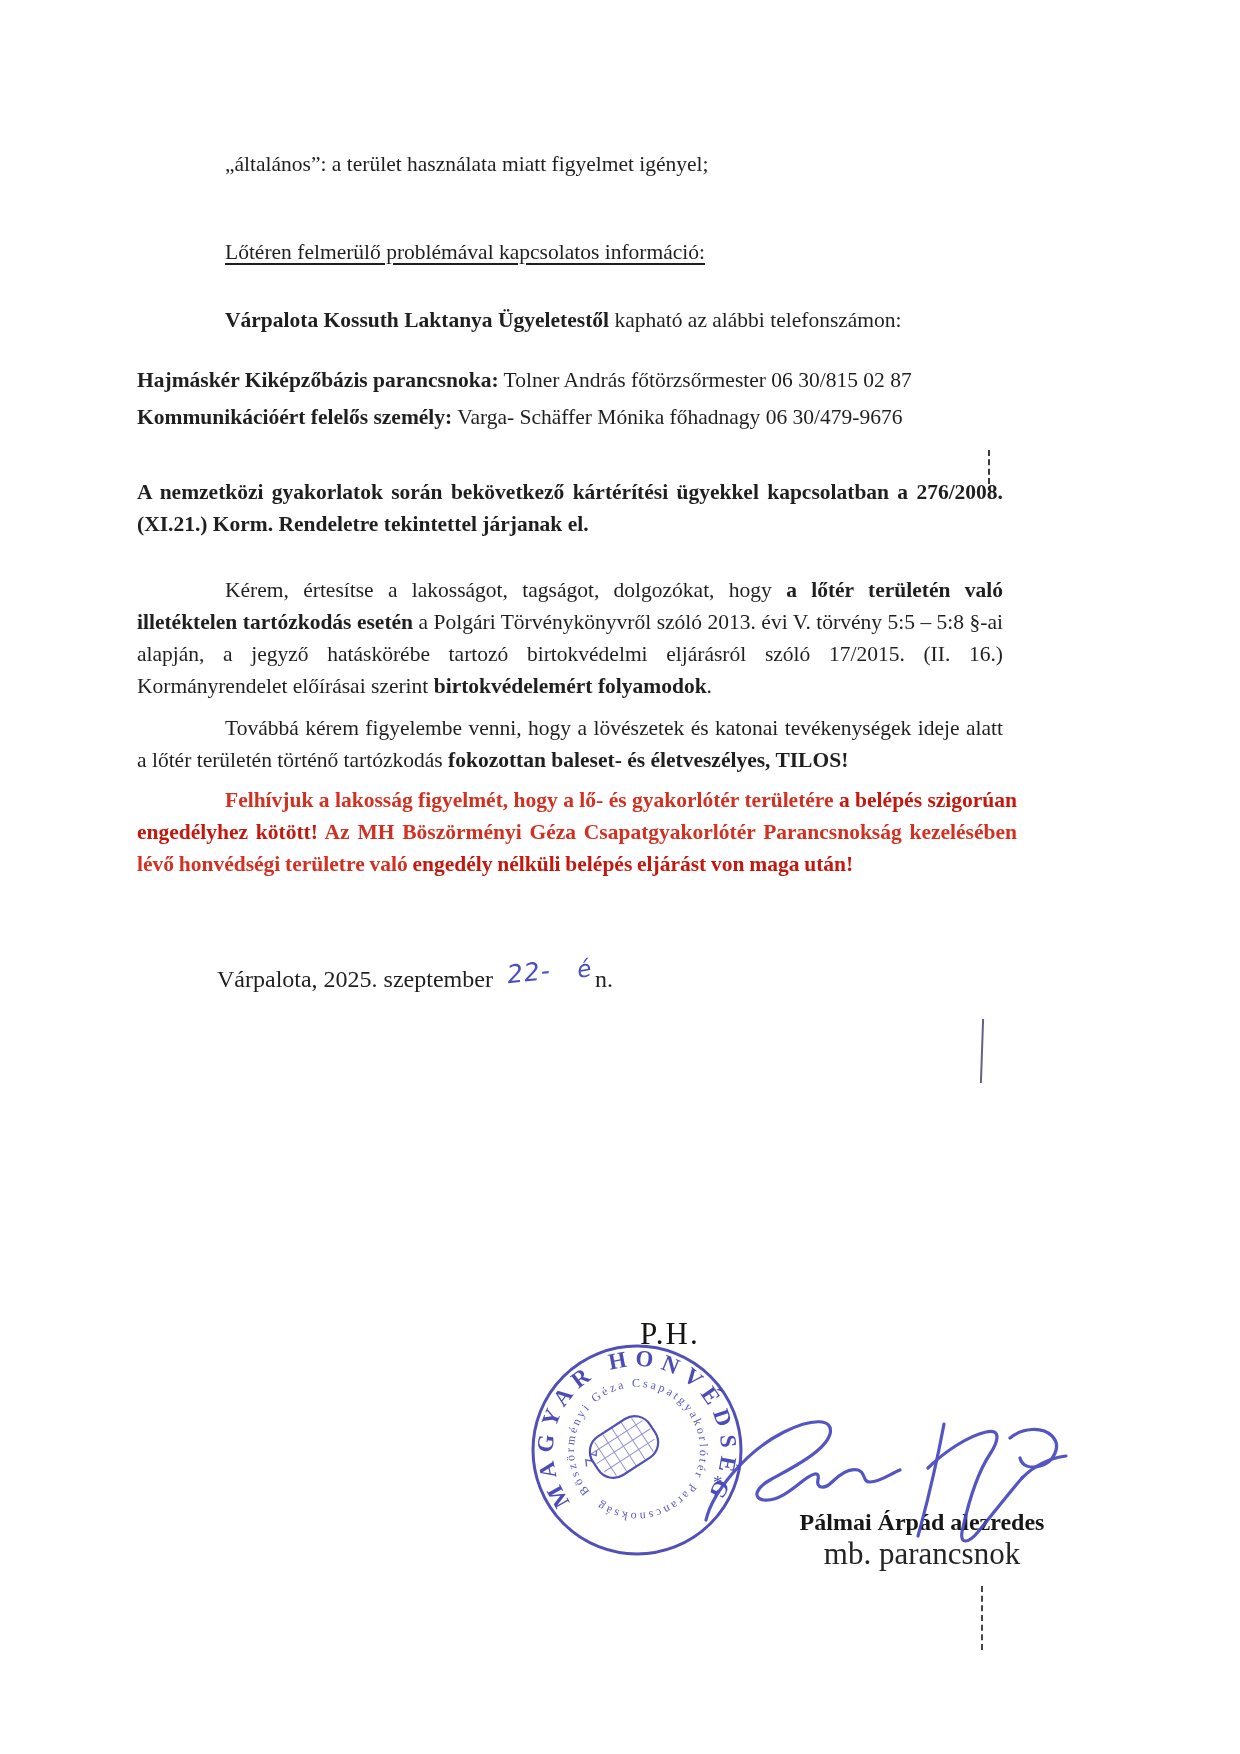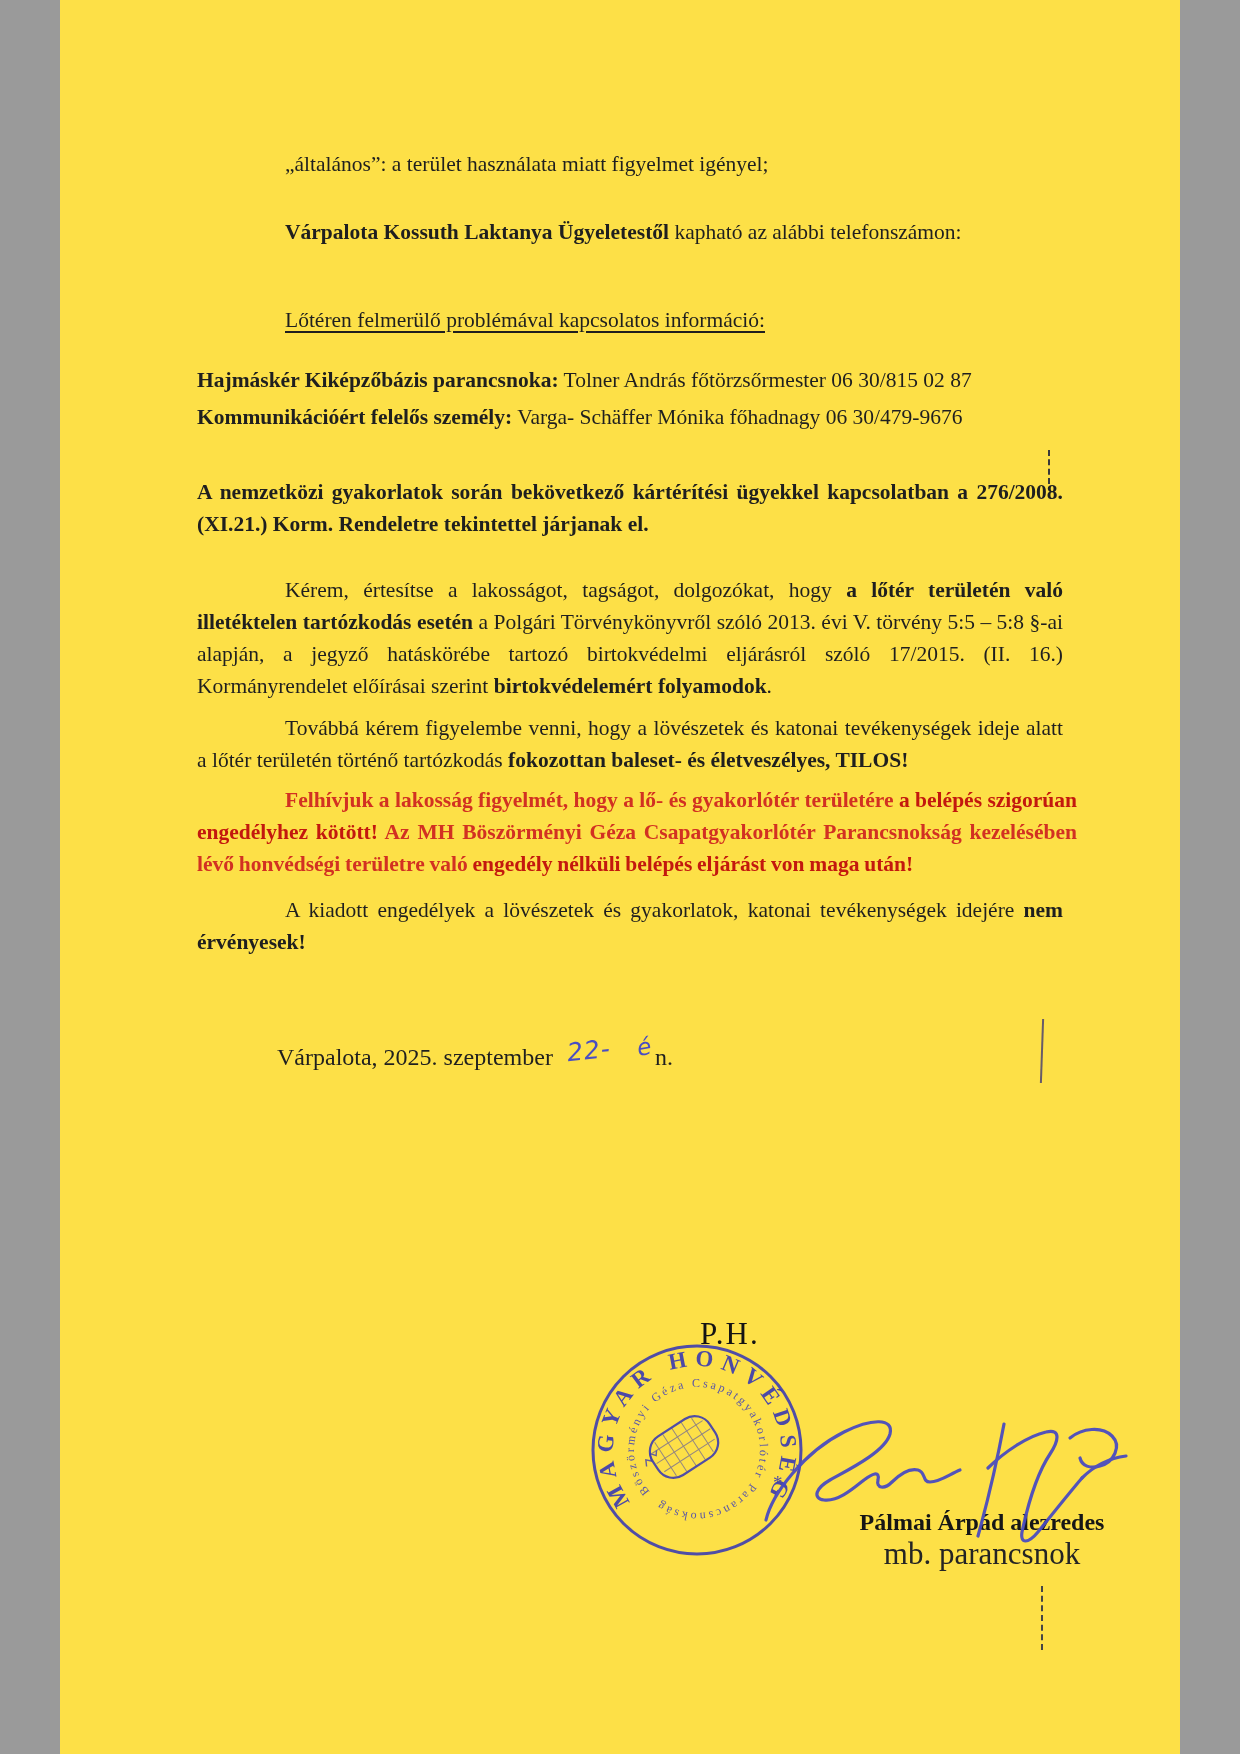--- a/index.html
+++ b/index.html
@@ -1,20 +1,20 @@
 <!DOCTYPE html>
 <html lang="hu"><head>
 <meta charset="utf-8">
 <style>
   html,body{margin:0;padding:0;background:#9a9a9a;}
   .page{
     position:relative;
-    width:1120px;height:1754px;
+    width:1240px;height:1754px;
     margin:0 auto;
-    background:#fde047;
+    background:#ffffff;
     font-family:"Liberation Serif","DejaVu Serif",serif;
     color:#1f1f1f;
     overflow:hidden;
   }
   .content{
     position:absolute;left:137px;top:0;width:866px;
     font-size:21.5px;line-height:32px;
   }
   .para{margin:0;text-align:justify;}
   .para .seg{white-space:pre-wrap;}
@@ -74,29 +74,28 @@
   .artifact-2{left:981px;top:1019px;height:64px;border-left:2px solid #4c4370;transform:rotate(2deg);opacity:.85;}
   .artifact-3{left:981px;top:1586px;height:64px;border-left:2px dashed #454545;}
 </style>
 </head>
 <body>
 
 <div class="page">
 
   <div class="content">
     <p class="para ind m-p0"><span class="seg">„általános”: a terület használata miatt figyelmet igényel;</span></p>
+    <p class="para pl m-p2"><span class="seg u">Lőtéren felmerülő problémával kapcsolatos információ:</span></p>
     <p class="para pl m-p3"><span class="seg b">Várpalota Kossuth Laktanya Ügyeletestől</span><span class="seg"> kapható az alábbi telefonszámon:</span></p>
-    <p class="para pl m-p2"><span class="seg u">Lőtéren felmerülő problémával kapcsolatos információ:</span></p>
     <p class="para left m-p5"><span class="seg b">Hajmáskér Kiképzőbázis parancsnoka:</span><span class="seg"> Tolner András főtörzsőrmester 06 30/815 02 87</span></p>
     <p class="para left m-p7"><span class="seg b">Kommunikációért felelős személy:</span><span class="seg"> Varga- Schäffer Mónika főhadnagy 06 30/479-9676</span></p>
     <p class="para m-p8"><span class="seg b">A nemzetközi gyakorlatok során bekövetkező kártérítési ügyekkel kapcsolatban a 276/2008. (XI.21.) Korm. Rendeletre tekintettel járjanak el.</span></p>
     <p class="para ind m-p9"><span class="seg">Kérem, értesítse a lakosságot, tagságot, dolgozókat, hogy </span><span class="seg b">a lőtér területén való illetéktelen tartózkodás esetén</span><span class="seg"> a Polgári Törvénykönyvről szóló 2013. évi V. törvény 5:5 – 5:8 §-ai alapján, a jegyző hatáskörébe tartozó birtokvédelmi eljárásról szóló 17/2015. (II. 16.) Kormányrendelet előírásai szerint </span><span class="seg b">birtokvédelemért folyamodok</span><span class="seg">.</span></p>
     <p class="para ind m-p11"><span class="seg">Továbbá kérem figyelembe venni, hogy a lövészetek és katonai tevékenységek ideje alatt a lőtér területén történő tartózkodás </span><span class="seg b">fokozottan baleset- és életveszélyes, TILOS!</span></p>
     <p class="para ind tight m-p12"><span class="seg red">Felhívjuk a lakosság figyelmét, hogy a lő- és gyakorlótér területére </span><span class="seg b red">a belépés szigorúan engedélyhez kötött!</span><span class="seg red"> Az MH Böszörményi Géza Csapatgyakorlótér Parancsnokság kezelésében lévő honvédségi területre való </span><span class="seg b red">engedély nélküli belépés eljárást von maga után!</span></p>
-    <p class="para ind m-p13"><span class="seg">A kiadott engedélyek a lövészetek és gyakorlatok, katonai tevékenységek idejére </span><span class="seg b">nem érvényesek!</span></p>
 
     <p class="para dateline">
       <span>Várpalota, 2025. szeptember</span><span class="hand hand-day">22-</span><span class="hand hand-mark">é</span><span>n.</span>
     </p>
   </div>
 
   <div class="stamp-wrap">
     <svg width="234" height="234" viewBox="0 0 234 234">
       <g stroke="#3d3db0" fill="none" opacity="0.9">
         <circle cx="117" cy="117" r="104" stroke-width="3"></circle>

